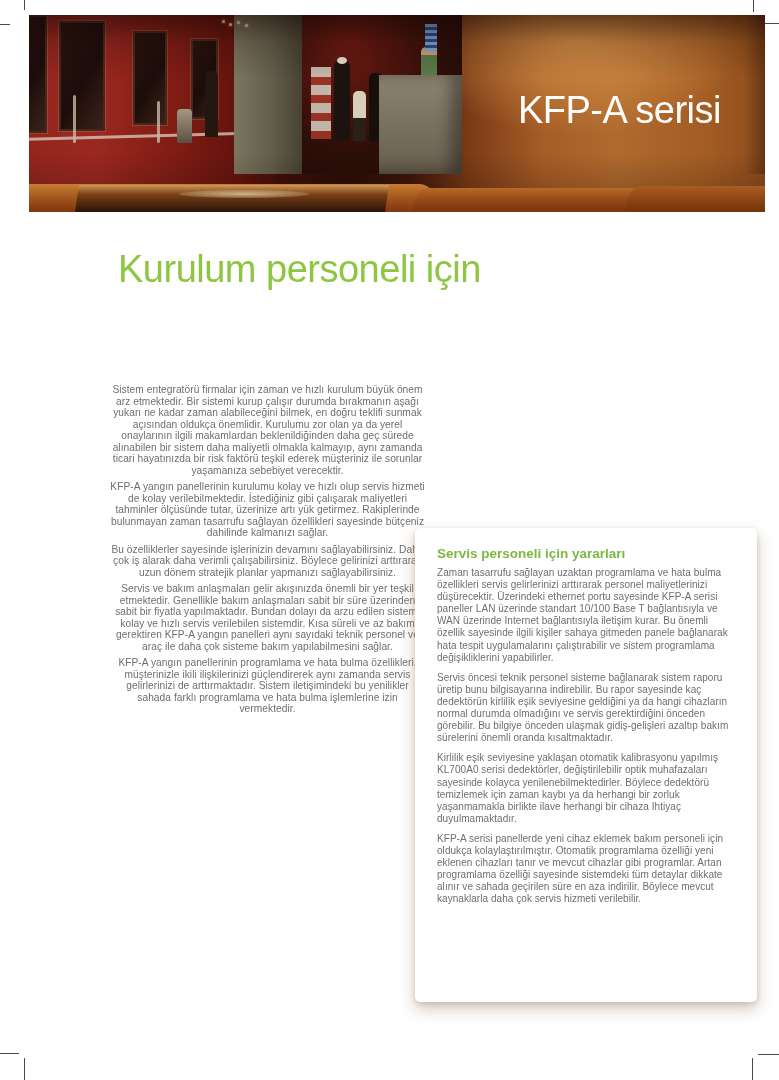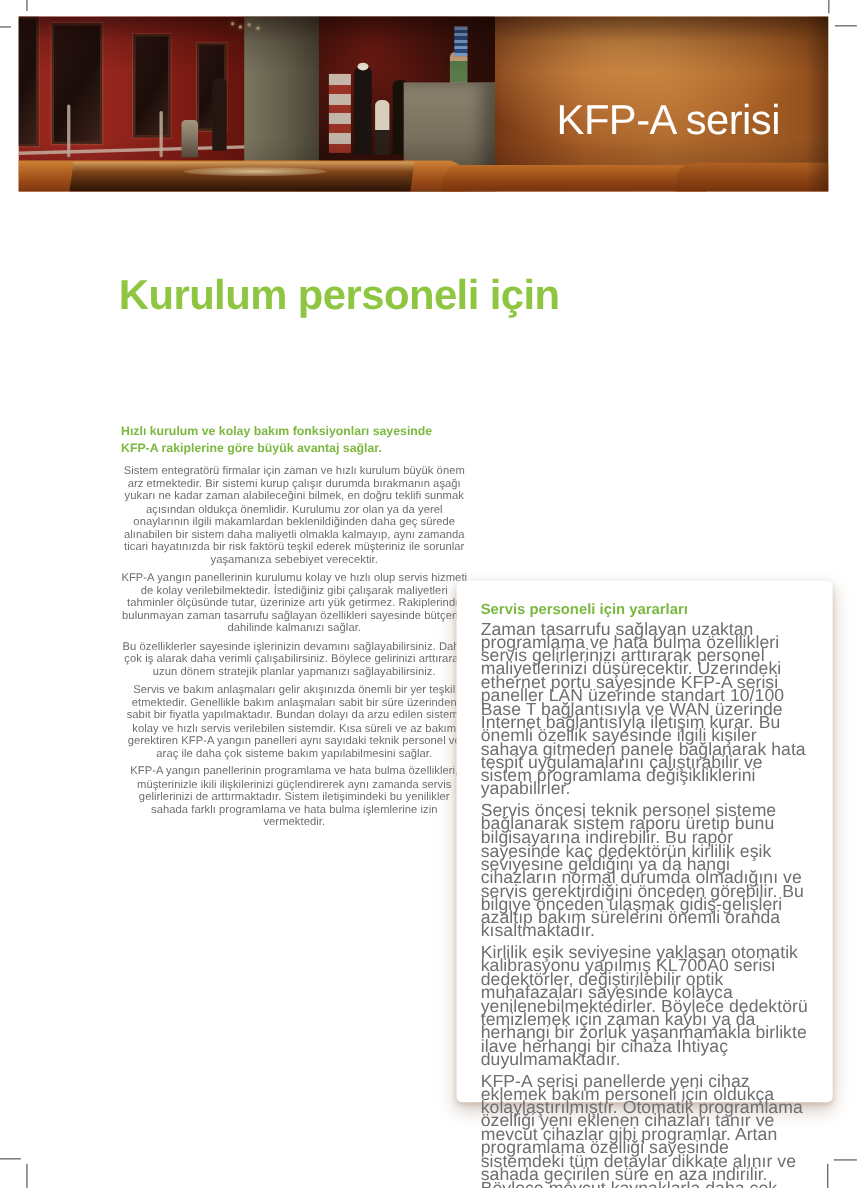--- a/index.html
+++ b/index.html
@@ -9,21 +9,21 @@
     font-family:"Liberation Sans", sans-serif;
     -webkit-font-smoothing:antialiased;
   }
   .page { position:absolute; inset:0; background:#ffffff; }
 
   
   .crop { position:absolute; background:#4a4a4a; }
 
   
   .photo {
-    position:absolute; left:17px; top:15px; width:736px; height:159px;
+    position:absolute; left:29px; top:15px; width:736px; height:197px;
     overflow:hidden;
     background:linear-gradient(90deg,
       #93251d 0%, #9a2820 9%, #7f1c14 20%, #60130c 29%, #3c0e08 35%,
       #2b0e07 44%, #3f150a 52%, #7c3c17 60%, #a65d26 70%, #b06a2e 80%,
       #a35d24 92%, #8d4c1c 100%);
   }
   .photo > div { position:absolute; }
   .ph-shade {
     inset:0;
     background:linear-gradient(180deg, rgba(20,5,2,.55) 0%, rgba(20,5,2,.18) 14%,
@@ -78,39 +78,39 @@
   .table { left:48px; bottom:0; width:310px; height:27px; transform:skewX(-8deg);
            background:linear-gradient(180deg,#f2b56a 0%,#94501c 35%,#341a09 100%); }
   .table-glint { left:150px; bottom:14px; width:130px; height:8px; border-radius:50%;
                  background:radial-gradient(ellipse,#ffe3ae,rgba(255,227,174,0)); }
   .ph-title {
     position:absolute; right:44px; top:74px;
     color:#ffffff; font-size:38px; font-weight:400; letter-spacing:-0.5px;
   }
 
   
-  .headline { position:absolute; left:108px; top:247px; color:#8ec641;
-              font-size:38px; line-height:44px; font-weight:700; letter-spacing:-0.5px; }
+  .headline { position:absolute; left:118px; top:247px; color:#8ec641;
+              font-size:38px; line-height:44px; font-weight:400; letter-spacing:-0.5px; }
 
   
   .left-col { position:absolute; left:110px; top:384px; width:315px; color:#6d6e70; }
   .subhead { color:#7cb83f; font-weight:bold; font-size:11.2px; line-height:16px;
              width:300px; margin-bottom:7px; }
   .left-col p { font-size:10.2px; line-height:11.5px; margin-bottom:5px; letter-spacing:0.05px;text-align:center; }
 
   
   .service-box {
     position:absolute; left:415px; top:528px; width:342px; height:474px;
     background:#ffffff; border-radius:5px; padding:17px 22px;
     box-shadow:0 7px 16px rgba(150,118,96,.40), 0 2px 5px rgba(150,118,96,.25);
     color:#6d6e70;
   }
   .service-box h2 { color:#7cb83f; font-size:13.5px; line-height:17px; font-weight:bold;
                     margin-bottom:5px; }
-  .service-box p { font-size:16px; line-height:12.1px; margin-bottom:8px; letter-spacing:0.05px; }
+  .service-box p { font-size:10px; line-height:12.1px; margin-bottom:8px; letter-spacing:0.05px; }
 </style>
 </head>
 <body>
 
 <div class="page">
 
   <div class="crop" style="left:24px;top:0;width:1px;height:10px"></div>
   <div class="crop" style="left:0;top:24px;width:10px;height:1px"></div>
   <div class="crop" style="left:753px;top:0;width:1px;height:12px"></div>
   <div class="crop" style="left:759px;top:23px;width:20px;height:1px"></div>
@@ -151,21 +151,20 @@
     <div class="rightwall-dark"></div>
     <div class="ph-shade"></div>
     <div class="ph-title">KFP-A serisi</div>
   </div>
 
   <div class="headline">
     <div>Kurulum personeli için</div>
   </div>
 
   <div class="left-col">
-    <div class="subhead">Hızlı kurulum ve kolay bakım fonksiyonları sayesinde KFP-A rakiplerine göre büyük avantaj sağlar.</div>
     <p>Sistem entegratörü firmalar için zaman ve hızlı kurulum büyük önem arz etmektedir. Bir sistemi kurup çalışır durumda bırakmanın aşağı yukarı ne kadar zaman alabileceğini bilmek, en doğru teklifi sunmak açısından oldukça önemlidir. Kurulumu zor olan ya da yerel onaylarının ilgili makamlardan beklenildiğinden daha geç sürede alınabilen bir sistem daha maliyetli olmakla kalmayıp, aynı zamanda ticari hayatınızda bir risk faktörü teşkil ederek müşteriniz ile sorunlar yaşamanıza sebebiyet verecektir.</p>
     <p>KFP-A yangın panellerinin kurulumu kolay ve hızlı olup servis hizmeti de kolay verilebilmektedir. İstediğiniz gibi çalışarak maliyetleri tahminler ölçüsünde tutar, üzerinize artı yük getirmez. Rakiplerinde bulunmayan zaman tasarrufu sağlayan özellikleri sayesinde bütçeniz dahilinde kalmanızı sağlar.</p>
     <p>Bu özelliklerler sayesinde işlerinizin devamını sağlayabilirsiniz. Daha çok iş alarak daha verimli çalışabilirsiniz. Böylece gelirinizi arttırarak uzun dönem stratejik planlar yapmanızı sağlayabilirsiniz.</p>
     <p>Servis ve bakım anlaşmaları gelir akışınızda önemli bir yer teşkil etmektedir. Genellikle bakım anlaşmaları sabit bir süre üzerinden sabit bir fiyatla yapılmaktadır. Bundan dolayı da arzu edilen sistem, kolay ve hızlı servis verilebilen sistemdir. Kısa süreli ve az bakım gerektiren KFP-A yangın panelleri aynı sayıdaki teknik personel ve araç ile daha çok sisteme bakım yapılabilmesini sağlar.</p>
     <p>KFP-A yangın panellerinin programlama ve hata bulma özellikleri, müşterinizle ikili ilişkilerinizi güçlendirerek aynı zamanda servis gelirlerinizi de arttırmaktadır. Sistem iletişimindeki bu yenilikler sahada farklı programlama ve hata bulma işlemlerine izin vermektedir.</p>
   </div>
 
   <div class="service-box">
     <h2>Servis personeli için yararları</h2>
     <p>Zaman tasarrufu sağlayan uzaktan programlama ve hata bulma özellikleri servis gelirlerinizi arttırarak personel maliyetlerinizi düşürecektir. Üzerindeki ethernet portu sayesinde KFP-A serisi paneller LAN üzerinde standart 10/100 Base T bağlantısıyla ve WAN üzerinde Internet bağlantısıyla iletişim kurar. Bu önemli özellik sayesinde ilgili kişiler sahaya gitmeden panele bağlanarak hata tespit uygulamalarını çalıştırabilir ve sistem programlama değişikliklerini yapabilirler.</p>

